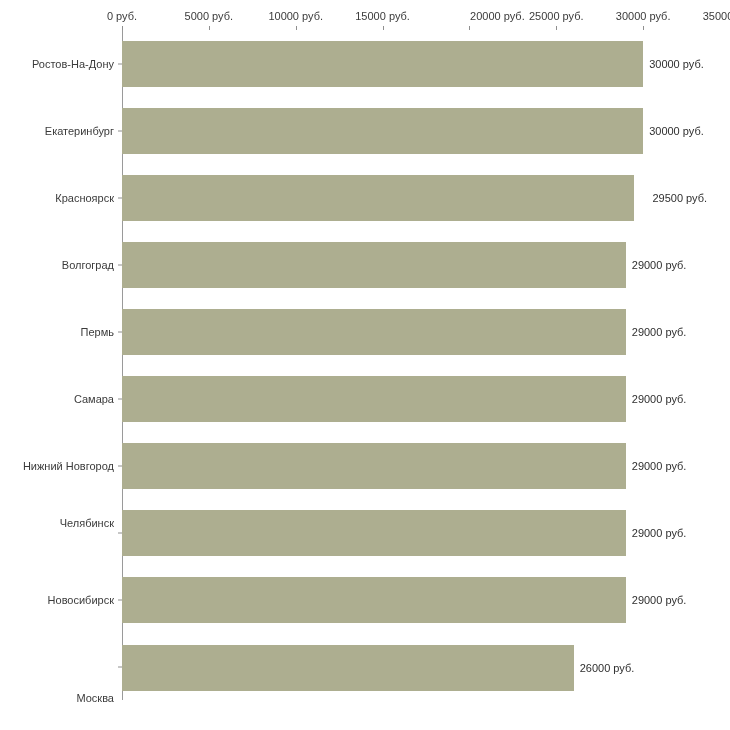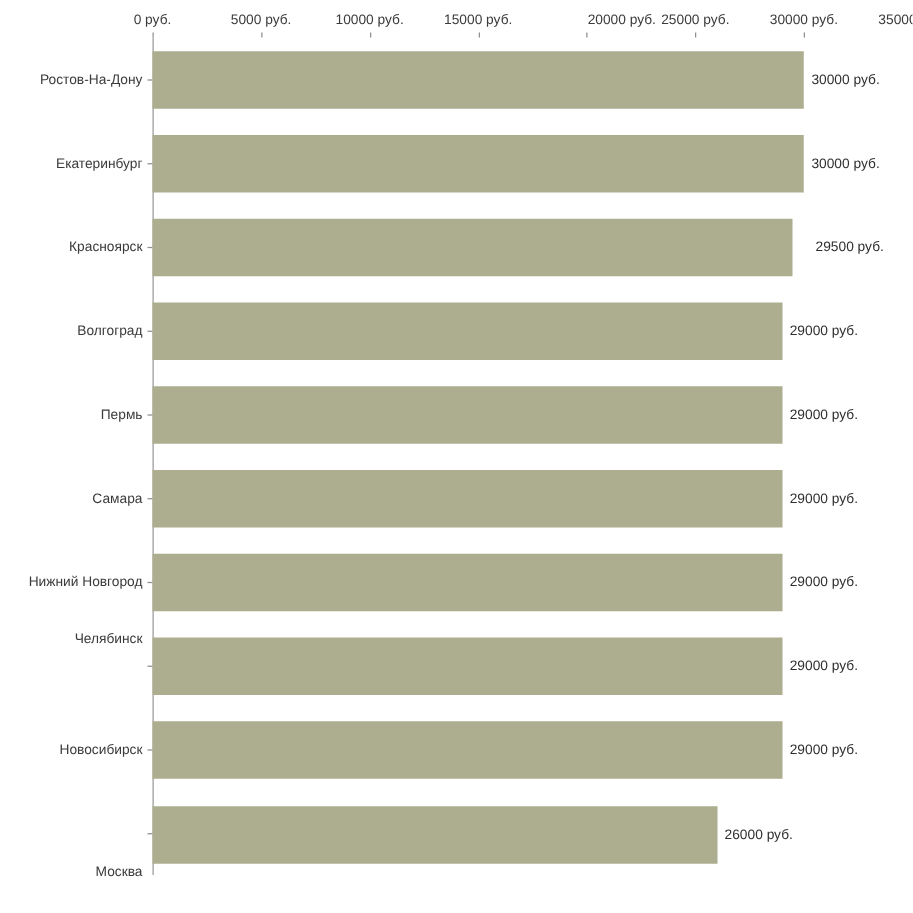--- a/index.html
+++ b/index.html
@@ -141,21 +141,21 @@
       <div class="cat-label-item" style="top: 167.5px; padding-left: 24px;">Красноярск</div>
       <div class="cat-tick" style="top: 167.5px;"></div>
       <div class="cat-label-item" style="top: 234.5px;">Волгоград</div>
       <div class="cat-tick" style="top: 234.5px;"></div>
       <div class="cat-label-item" style="top: 301.5px;">Пермь</div>
       <div class="cat-tick" style="top: 301.5px;"></div>
       <div class="cat-label-item" style="top: 368.5px;">Самара</div>
       <div class="cat-tick" style="top: 368.5px;"></div>
       <div class="cat-label-item" style="top: 435.5px;">Нижний Новгород</div>
       <div class="cat-tick" style="top: 435.5px;"></div>
-      <div class="cat-label-item" style="top: 481px;">Челябинск</div>
+      <div class="cat-label-item" style="top: 493px;">Челябинск</div>
       <div class="cat-tick" style="top: 502.5px;"></div>
       <div class="cat-label-item" style="top: 569.5px;">Новосибирск</div>
       <div class="cat-tick" style="top: 569.5px;"></div>
       <div class="cat-label-item" style="top: 636.5px; margin-top: 31px;">Москва</div>
       <div class="cat-tick" style="top: 636.5px;"></div>
     </div>
 
   <div class="plot">
       <div class="bar-row" style="top: 10.5px; height: 46px;">
         <div class="bar" title="Ростов-На-Дону: 30000 руб." style="width: 521.143px; background: rgb(173, 174, 144);"></div>

